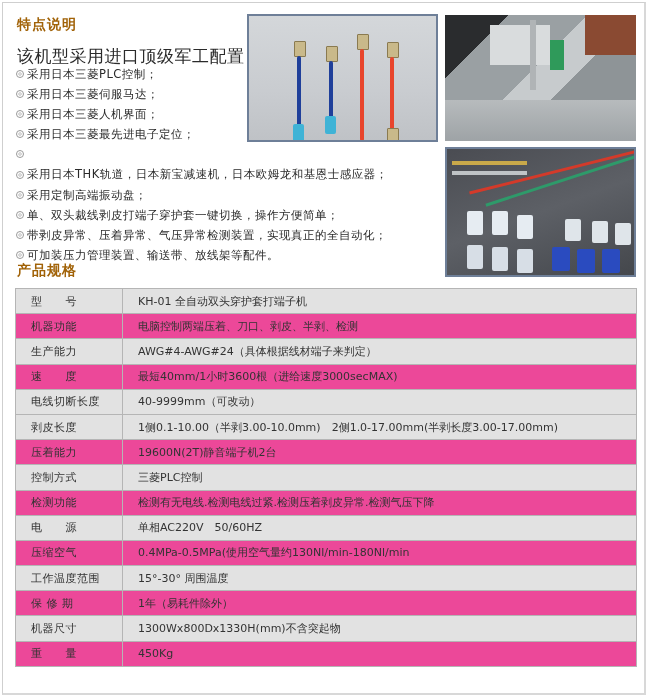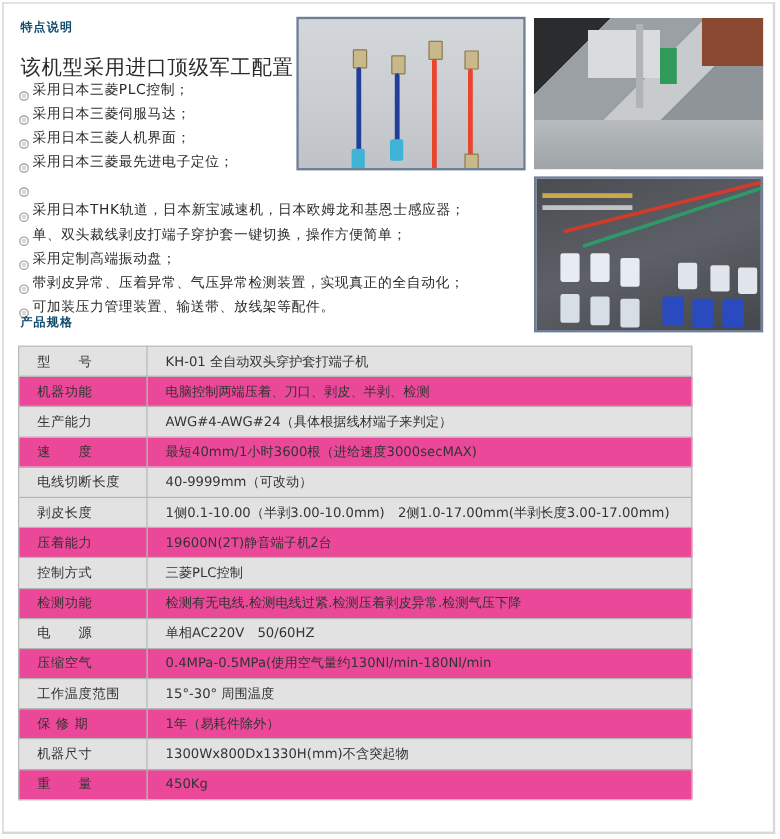--- a/index.html
+++ b/index.html
@@ -1,31 +1,31 @@
 <!DOCTYPE html>
 <html><head>
 <meta charset="utf-8">
 <style>
   html, body { margin:0; padding:0; }
   body { width:650px; height:699px; background:#ffffff; position:relative; overflow:hidden;
          font-family:"DejaVu Sans","Liberation Sans",sans-serif; color:#2a2a2a; }
   .frame { position:absolute; left:2px; top:2px; width:644px; height:693px; border:1px solid #cfcfcf; border-right:2px solid #d8d8d8; border-bottom:2px solid #d8d8d8; box-sizing:border-box; }
-  .section-title { position:absolute; left:17px; font-size:10px; font-weight:bold; color:#0c4a6e; letter-spacing:1px; }
+  .section-title { position:absolute; left:17px; font-size:14px; font-weight:bold; color:#a16207; letter-spacing:1px; }
   .intro { position:absolute; left:17px; top:45px; font-size:17px; letter-spacing:0.5px; color:#2a2a2a; }
   .feature-list { position:absolute; left:16px; top:64px; margin:0; padding:0; list-style:none; }
-  .feature-list li { height:20.1px; line-height:20.1px; font-size:11.5px; letter-spacing:0.5px; white-space:nowrap; display:flex; align-items:flex-end; }
+  .feature-list li { height:20.1px; line-height:20.1px; font-size:11.5px; letter-spacing:0.5px; white-space:nowrap; display:flex; align-items:center; }
   .bullet { display:inline-block; width:8px; height:8px; border-radius:50%; border:1px solid #9a9a9a; background:radial-gradient(circle,#d8d8d8 0 45%,#ffffff 46% 100%); margin-right:3px; box-sizing:border-box; }
   .photo { position:absolute; box-sizing:border-box; overflow:hidden; }
   .photo-wires { left:247px; top:14px; width:191px; height:128px; border:2px solid #6e7f98; background:linear-gradient(180deg,#d4d7da,#c9ccd0 60%,#bfc2c6); }
   .photo-machine { left:445px; top:15px; width:191px; height:126px; background:linear-gradient(135deg,#2a2c2e 0 20%,#9aa0a3 20% 45%,#c7cbcd 45% 60%,#8e9497 60% 100%); }
   .photo-terminals { left:445px; top:147px; width:191px; height:130px; border:2px solid #6e7f98; background:linear-gradient(160deg,#4a4c52,#5d6066 50%,#44474c); }
   .wire { position:absolute; width:4px; border-radius:2px; }
   .term { position:absolute; width:10px; height:14px; background:#c9b98a; border:1px solid #8a7a50; border-radius:1px; }
   .sleeve { position:absolute; width:11px; height:18px; border-radius:2px; }
-  .spec-table { position:absolute; left:15px; top:288px; width:562px; border-collapse:collapse; border:1px solid #b5b5b5; font-size:11px; }
+  .spec-table { position:absolute; left:15px; top:288px; width:622px; border-collapse:collapse; border:1px solid #b5b5b5; font-size:11px; }
   .spec-table td { height:24.2px; padding:0; border-top:1px solid #b5b5b5; border-bottom:1px solid #b5b5b5; vertical-align:middle; white-space:nowrap; }
   .spec-table tr.shade td { background:#e2e2e2; }
   .spec-table tr.plain td { background:#ec4899; }
   .spec-table td.label { width:91px; padding-left:15px; border-right:1px solid #b5b5b5; color:#333; letter-spacing:0.5px; }
   .spec-table td.value { padding-left:15px; color:#333; }
   .machine-detail { position:absolute; }
 </style>
 </head>
 <body>
 
@@ -53,25 +53,25 @@
     </li>
   <li>
       <span class="bullet"></span>
     </li>
   <li>
       <span class="bullet"></span>
       <span>采用日本THK轨道，日本新宝减速机，日本欧姆龙和基恩士感应器；</span>
     </li>
   <li>
       <span class="bullet"></span>
-      <span>单、双头裁线剥皮打端子穿护套一键切换，操作方便简单；</span>
+      <span>采用定制高端振动盘；</span>
     </li>
   <li>
       <span class="bullet"></span>
-      <span>采用定制高端振动盘；</span>
+      <span>单、双头裁线剥皮打端子穿护套一键切换，操作方便简单；</span>
     </li>
   <li>
       <span class="bullet"></span>
       <span>带剥皮异常、压着异常、气压异常检测装置，实现真正的全自动化；</span>
     </li>
   <li>
       <span class="bullet"></span>
       <span>可加装压力管理装置、输送带、放线架等配件。</span>
     </li>
 </ul>

